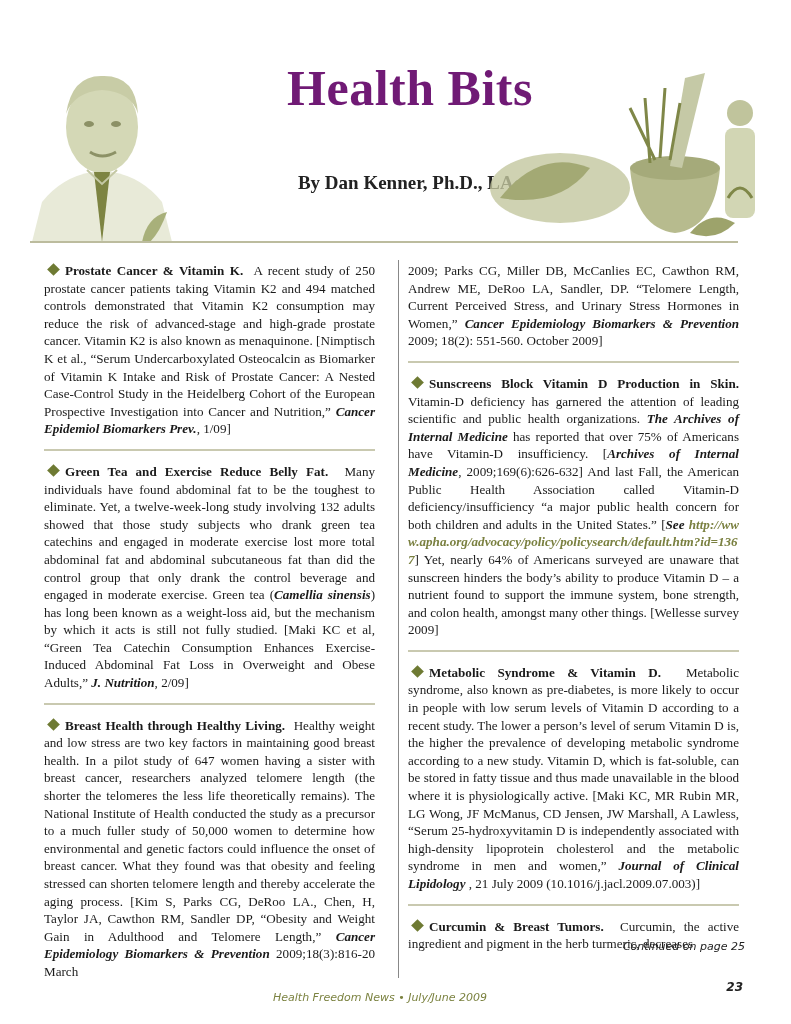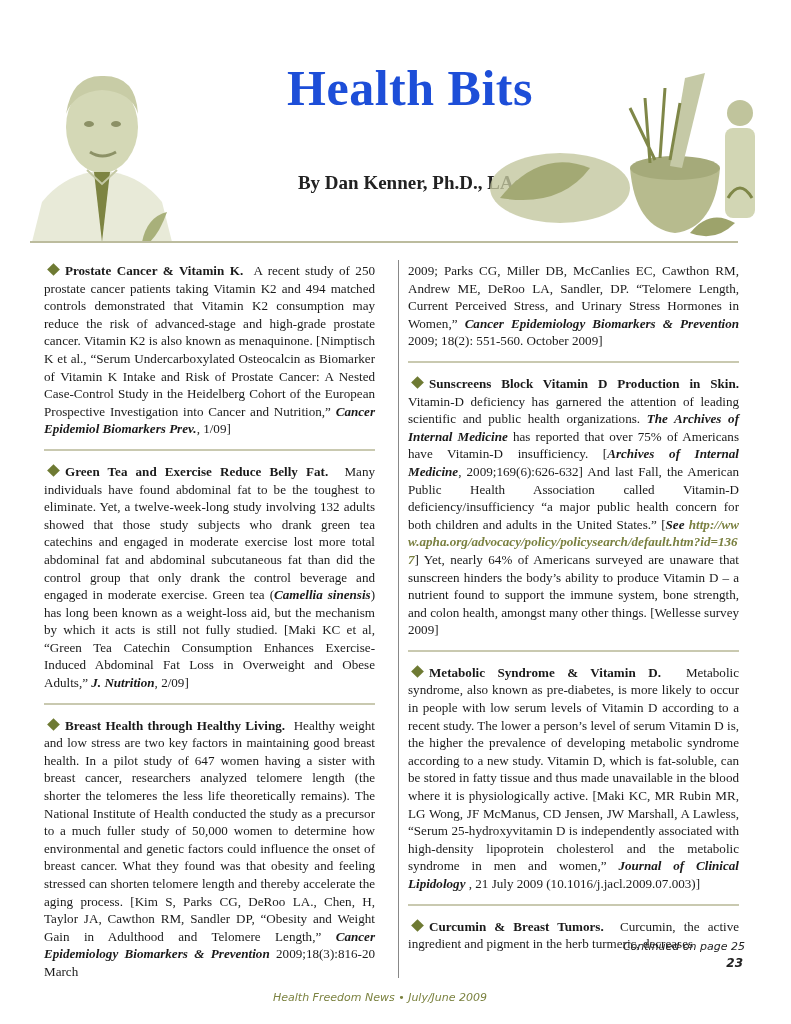--- a/index.html
+++ b/index.html
@@ -3,21 +3,21 @@
 <meta charset="utf-8">
 <style>
   html, body { margin: 0; padding: 0; background: #ffffff; }
   body { width: 791px; height: 1024px; position: relative; overflow: hidden;
          font-family: "Liberation Serif", serif; color: #1a1a1a; }
 
   .header { position: absolute; left: 0; top: 0; width: 791px; height: 245px; }
   .portrait { position: absolute; left: 32px; top: 52px; width: 140px; height: 190px; }
   .herbs { position: absolute; left: 470px; top: 58px; width: 300px; height: 185px; }
   .title { position: absolute; left: 200px; top: 62px; width: 420px; text-align: center;
-           font-family: "Liberation Serif", serif; font-weight: bold; color: #1d4ed8;
+           font-family: "Liberation Serif", serif; font-weight: bold; color: #701a75;
            font-size: 50px; line-height: 52px; letter-spacing: 0.5px; }
   .byline { position: absolute; left: 250px; top: 172px; width: 320px; text-align: center;
             font-family: "Liberation Serif", serif; font-weight: bold; font-size: 19px; color: #222; }
   .header-rule { position: absolute; left: 30px; top: 241px; width: 708px; height: 2px; background: #bcbc9e; }
 
   .col { position: absolute; top: 262px; width: 331px; font-size: 13.1px; line-height: 17.6px;
          text-align: justify; hyphens: none; }
   .col-left { left: 44px; }
   .col-right { left: 408px; }
   .col-divider { position: absolute; left: 398px; top: 260px; width: 1px; height: 718px; background: #888; }
@@ -28,21 +28,21 @@
   .diamond { display: inline-block; width: 9px; height: 9px; background: #6e7a33;
              transform: rotate(45deg); margin: 0 7px 1px 5px; }
   .head { font-weight: bold; }
   .bi { font-weight: bold; font-style: italic; }
   .link { font-style: italic; color: #7a8040; font-weight: bold; }
 
   .continued { position: absolute; right: 46px; top: 940px; font-family: "DejaVu Sans", sans-serif;
                font-style: italic; font-size: 11px; color: #222; }
   .footer-left { position: absolute; left: 273px; top: 991px; font-family: "DejaVu Sans", sans-serif;
                  font-style: italic; font-size: 11px; color: #7b8240; }
-  .footer-page { position: absolute; right: 48px; top: 956px; font-family: "DejaVu Sans", sans-serif;
+  .footer-page { position: absolute; right: 48px; top: 980px; font-family: "DejaVu Sans", sans-serif;
                  font-style: italic; font-weight: bold; font-size: 12px; color: #222; margin-left: 48px; }
 </style>
 </head>
 <body>
 
 <div class="header">
   <svg class="portrait" viewBox="0 0 140 190">
     <rect x="0" y="0" width="140" height="190" fill="#ffffff"></rect>
     <path d="M0 190 L10 150 Q30 125 60 120 L80 120 Q110 125 130 150 L140 190 Z" fill="#e8ead8"></path>
     <ellipse cx="70" cy="75" rx="36" ry="46" fill="#d4d8b6"></ellipse>

